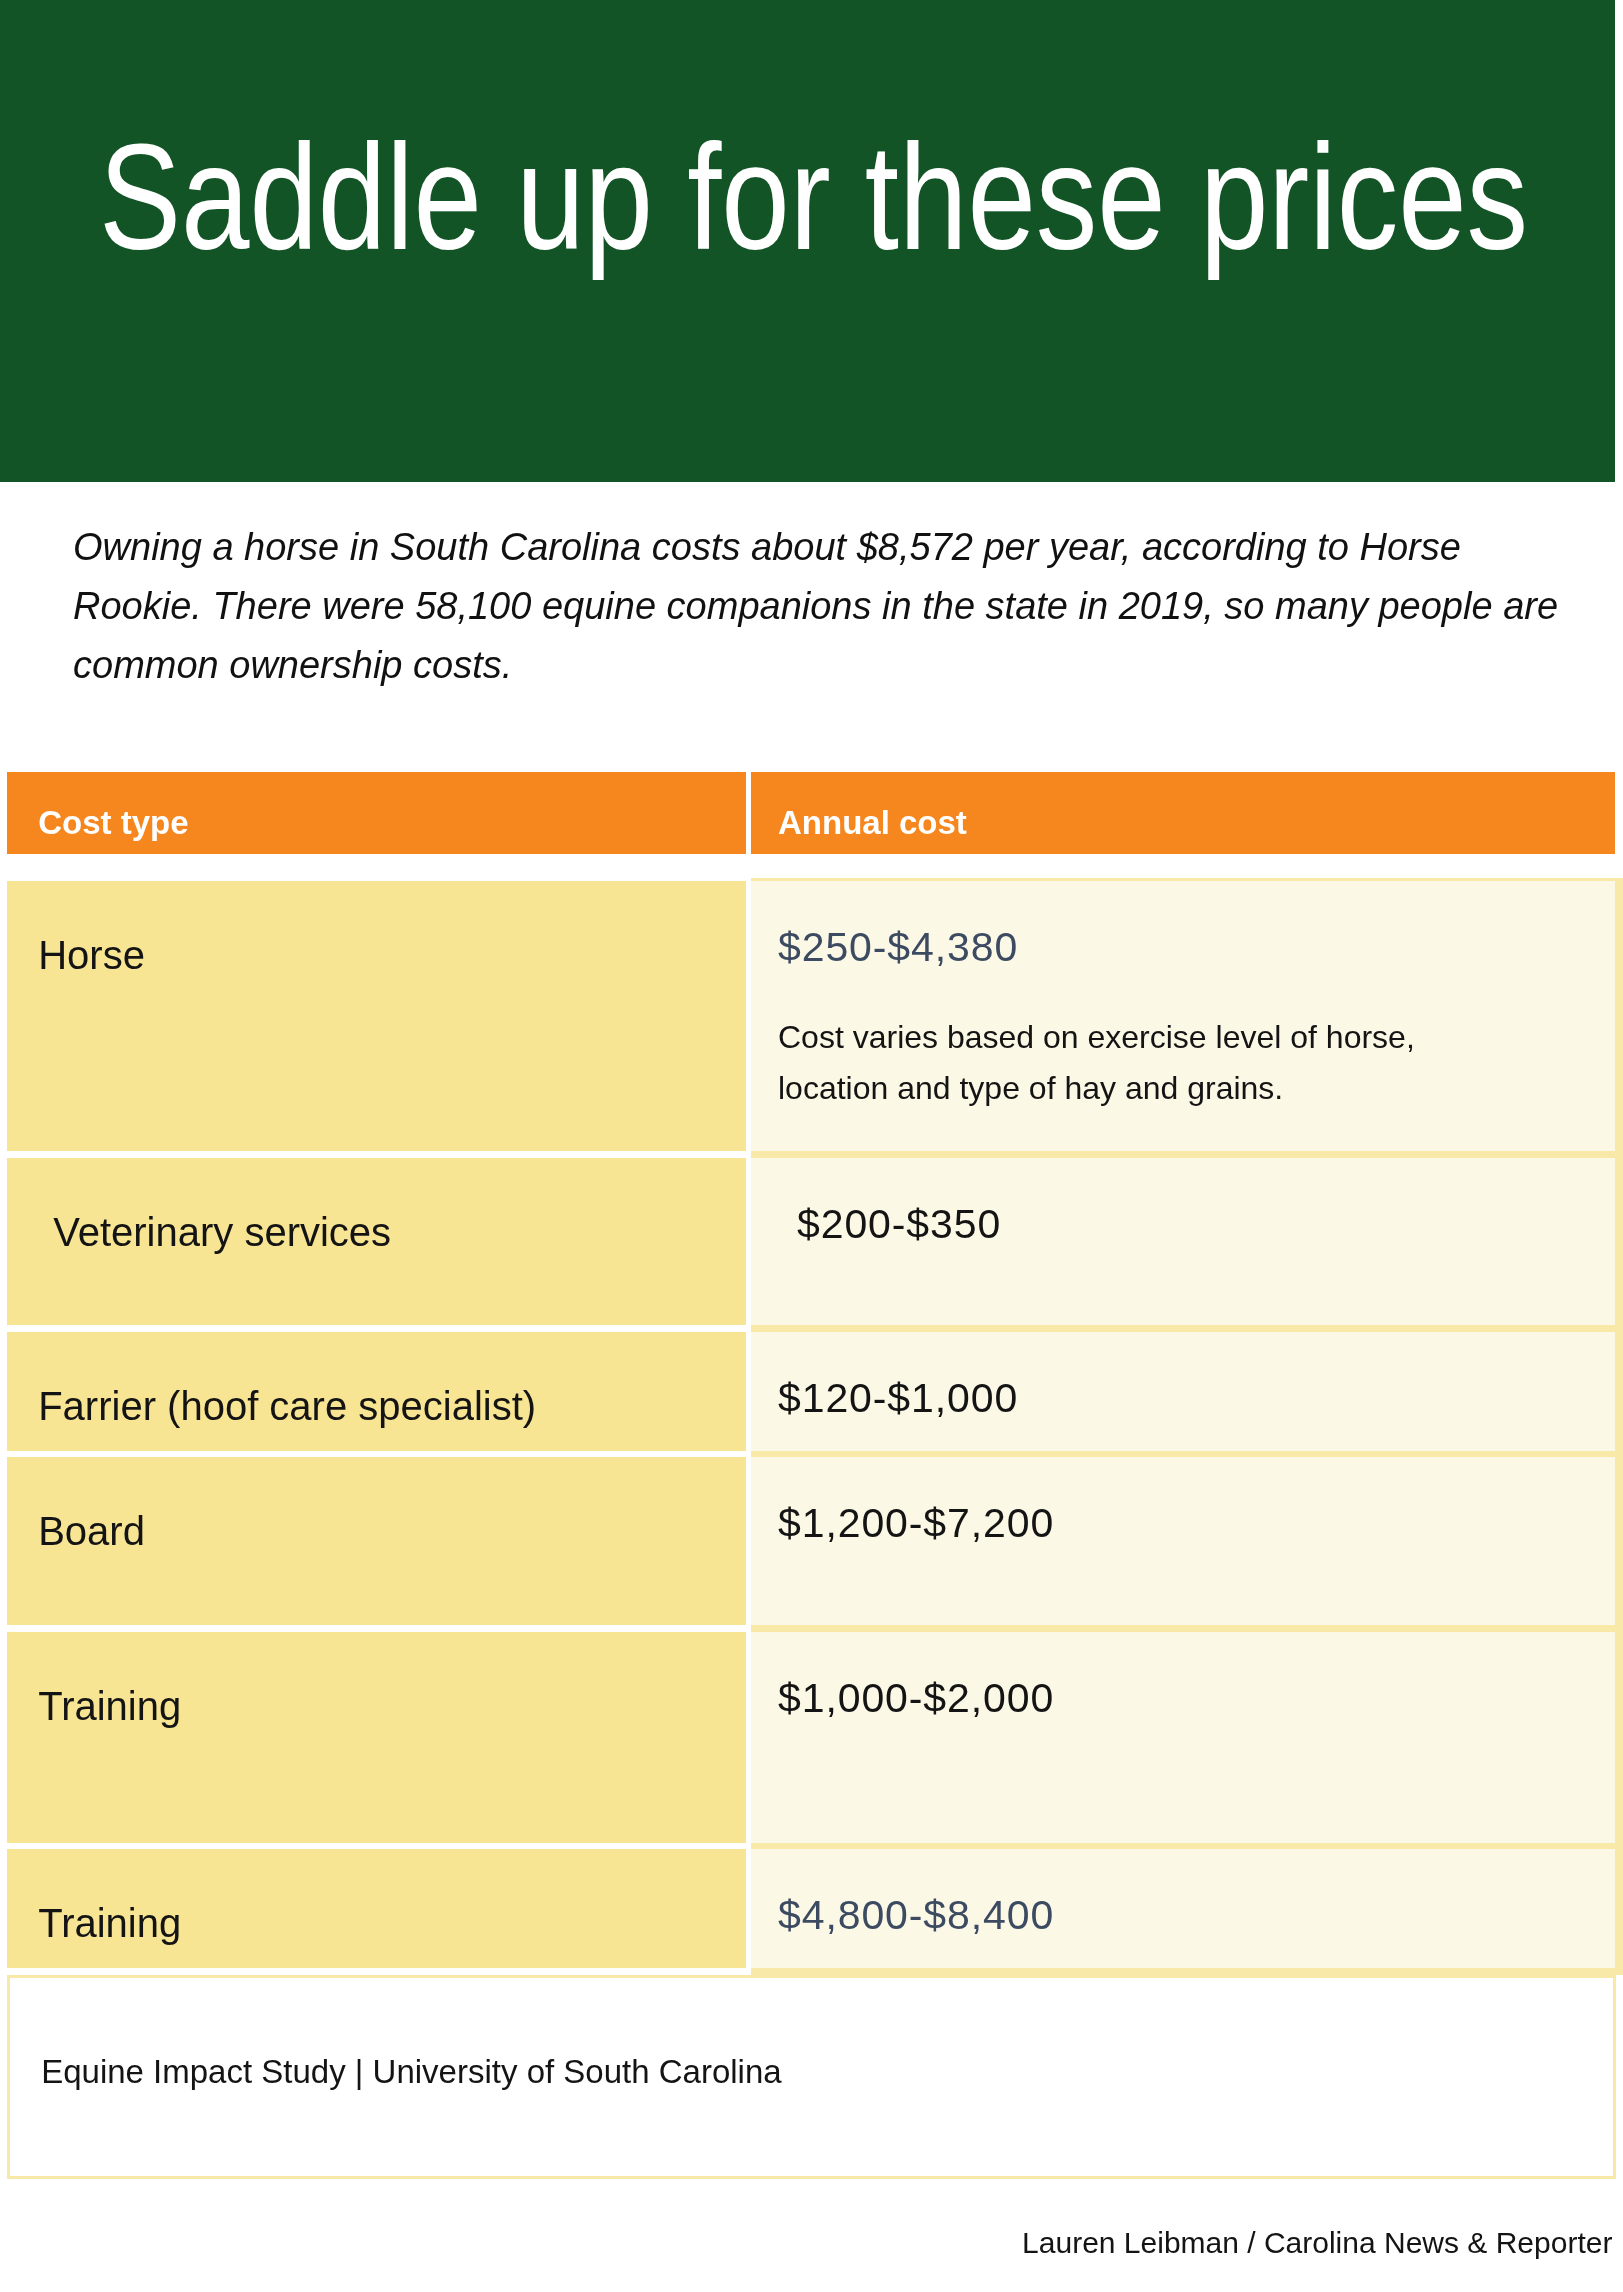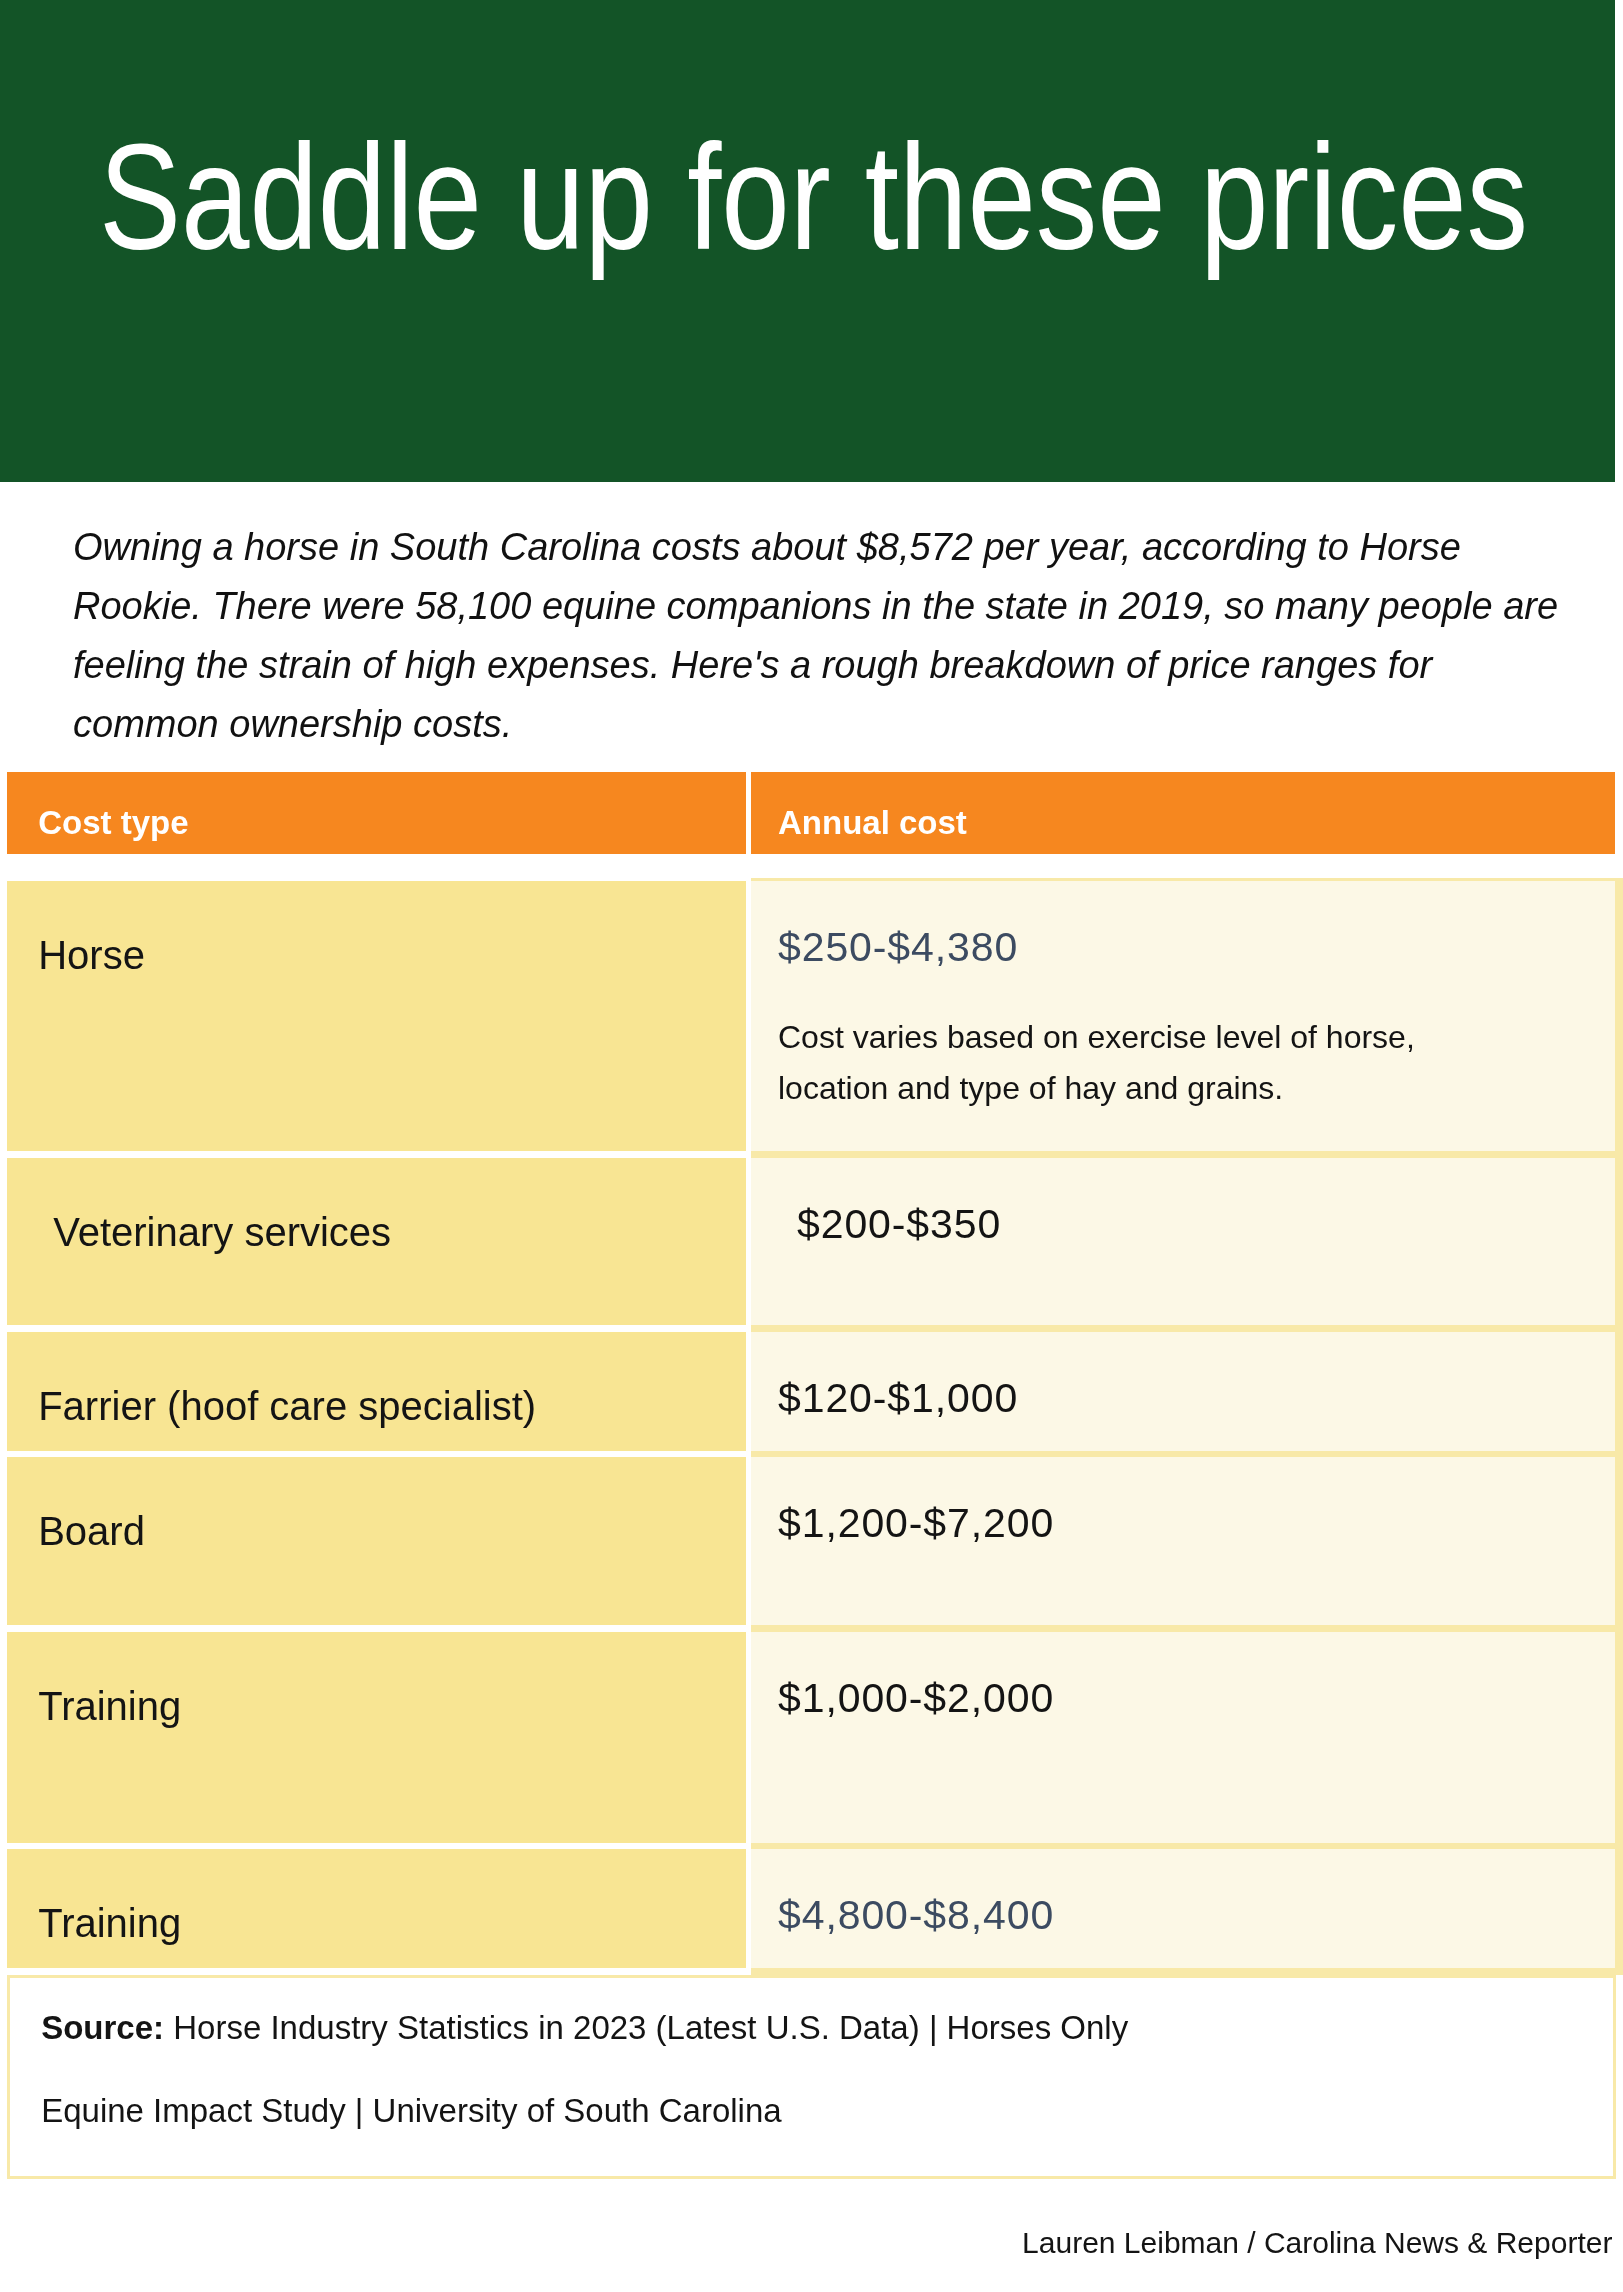--- a/index.html
+++ b/index.html
@@ -78,21 +78,20 @@
 
 <div class="page">
 
   <div class="abs green-banner">
     <h1 class="page-title">Saddle up for these prices</h1>
   </div>
 
   <div class="abs intro">
     <div class="intro-line">Owning a horse in South Carolina costs about $8,572 per year, according to Horse</div>
     <div class="intro-line">Rookie. There were 58,100 equine companions in the state in 2019, so many people are</div>
-    <div class="intro-line">feeling the strain of high expenses. Here's a rough breakdown of price ranges for</div>
     <div class="intro-line">common ownership costs.</div>
   </div>
 
   <div>
     <div class="abs right-strip"></div>
 
     <div class="abs th th-left">Cost type</div>
     <div class="abs th th-right">Annual cost</div>
 
     <div class="abs left-cell r0">
@@ -133,22 +132,19 @@
 
     <div class="abs left-cell r5">
       <span>Training</span>
     </div>
     <div class="abs right-cell r5">
       <span class="price slate">$4,800-$8,400</span>
     </div>
   </div>
 
   <div class="abs source-box">
-    <div class="source-line">
-      <span class="bold">Source:</span><span> Horse Industry Statistics in 2023 (Latest U.S. Data) | Horses Only</span>
-    </div>
     <div class="source-line source-line2">Equine Impact Study | University of South Carolina</div>
   </div>
 
   <div class="credit">Lauren Leibman / Carolina News &amp; Reporter</div>
 
 </div>
 
 
 </body></html>

